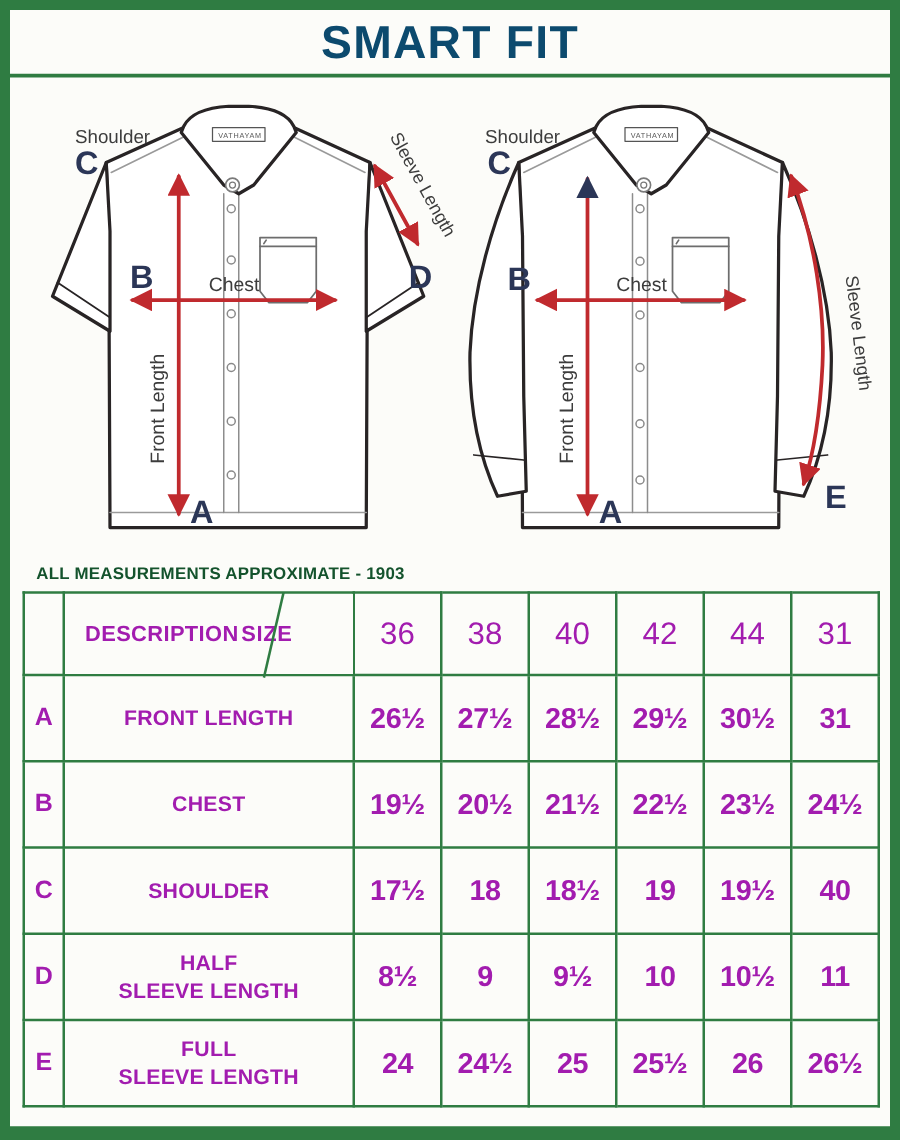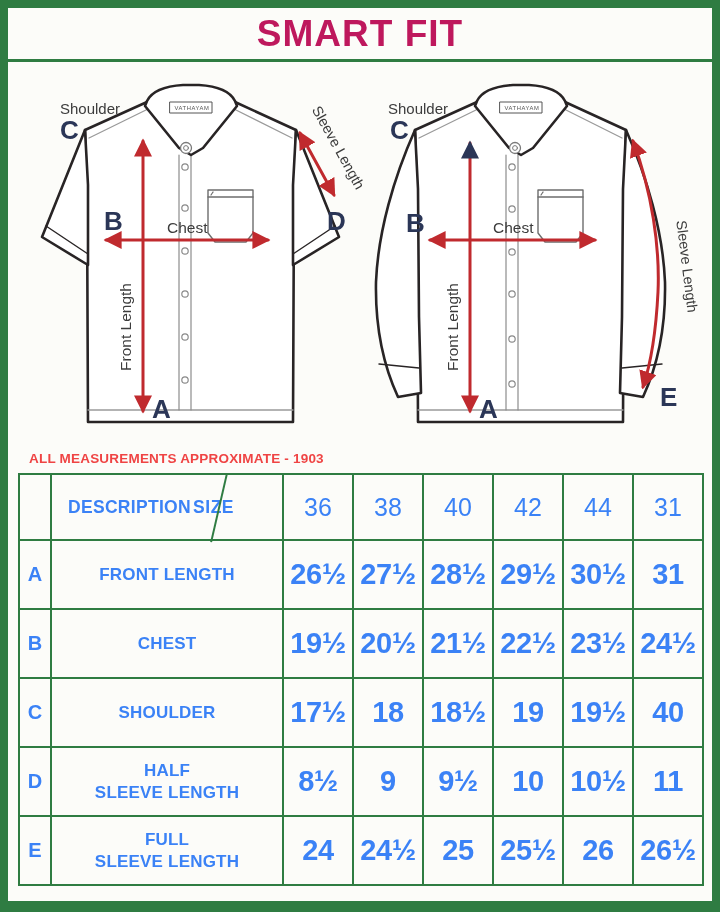--- a/index.html
+++ b/index.html
@@ -16,51 +16,51 @@
   body{font-family:"Liberation Sans",sans-serif;background:#fff;}
   .page{
     position:relative;width:720px;height:912px;background:var(--bg);
     border:8px solid var(--green-border);border-bottom-width:11px;overflow:hidden;
   }
   .title-bar{
     height:54px;display:flex;align-items:center;justify-content:center;
     border-bottom:3px solid var(--green-border);background:var(--bg);
   }
   .title-bar h1{
-    font-size:37px;font-weight:bold;color:#be185d;letter-spacing:1px;
+    font-size:37px;font-weight:bold;color:#0c4a6e;letter-spacing:1px;
   }
   .diagram{position:relative;width:704px;height:383px;}
   .diagram svg{position:absolute;left:0;top:0;}
   .notes{
     height:26px;display:flex;justify-content:space-between;align-items:center;
     padding:0 23px 0 21px;
   }
-  .note{font-size:13.5px;font-weight:bold;color:#ef4444;letter-spacing:.2px;}
+  .note{font-size:13.5px;font-weight:bold;color:#14532d;letter-spacing:.2px;}
   table.size-table{
     border-collapse:collapse;margin:2px 10px 0 10px;width:684px;table-layout:fixed;
-    color:#3b82f6;
+    color:#a21caf;
   }
   table.size-table td{
     border:2px solid var(--green-border);text-align:center;vertical-align:middle;
     background:var(--bg);
   }
   tr.hdr td{height:66px;}
   tr.data td{height:69px;}
   td.letter{font-size:20px;font-weight:bold;}
   td.desc-hdr{position:relative;padding:0 14px 0 16px;}
   .desc-wrap{display:flex;justify-content:space-between;align-items:center;}
   .desc-hdr .w1{font-size:17.5px;font-weight:bold;letter-spacing:.3px;}
   .desc-hdr .w2{font-size:17.5px;font-weight:bold;letter-spacing:.5px;margin-right:34px;}
   .slash{
     position:absolute;right:62px;top:-2px;width:2px;height:70px;
     background:var(--green-border);transform:rotate(13deg);
   }
   td.size-hdr{font-size:25px;font-weight:normal;}
   td.rowlabel{font-size:17px;font-weight:bold;line-height:1.25;letter-spacing:.2px;}
-  td.val{font-size:29px;font-weight:bold;letter-spacing:-.3px;}
+  td.val{font-size:23px;font-weight:bold;letter-spacing:-.3px;}
 </style>
 </head>
 <body>
 
 <div class="page">
 
   <div class="title-bar">
     <h1>SMART FIT</h1>
   </div>
 

